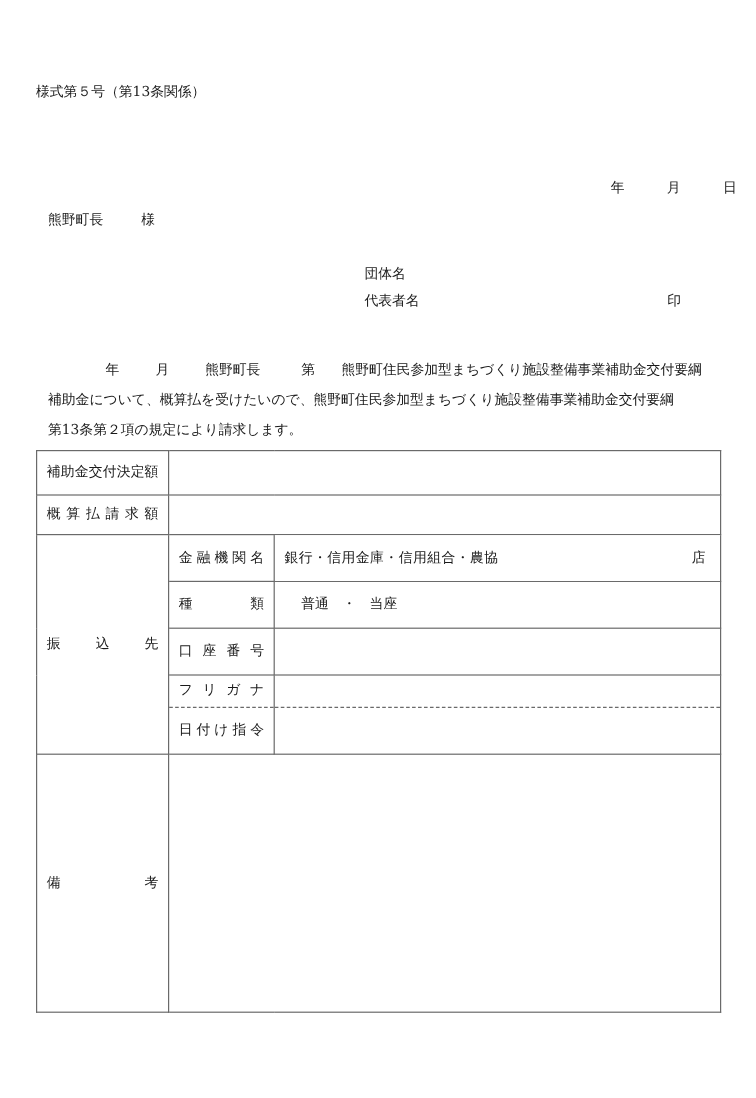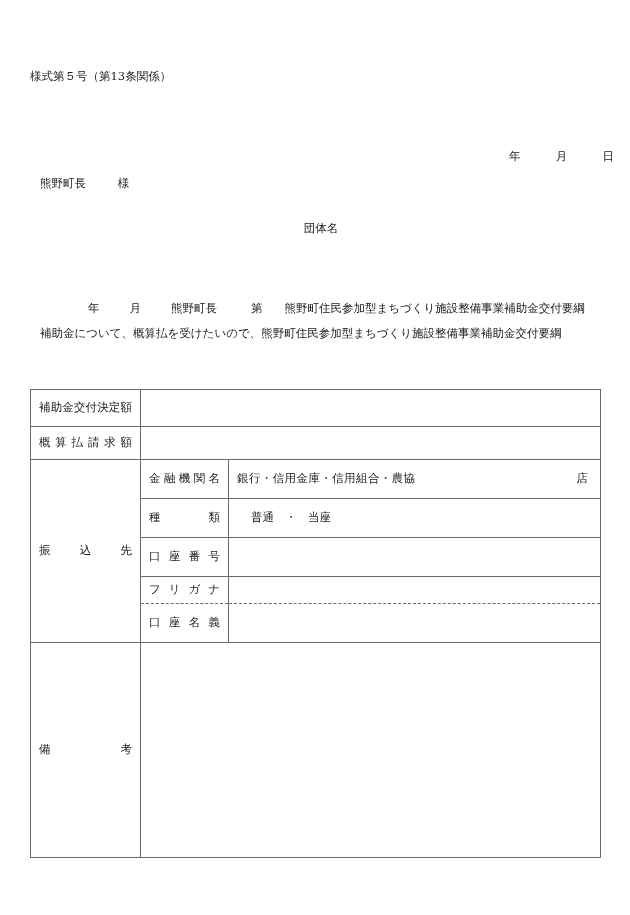--- a/index.html
+++ b/index.html
@@ -118,21 +118,20 @@
 
   
   .form-table {
     position: absolute;
     left: 30px;
     top: 375px;
     width: 570px;
     border-collapse: collapse;
     table-layout: fixed;
     font-size: 11.5px;
-    margin-top: 14px;
   }
   .form-table td {
     border: 1px solid #6a6a6a;
     padding: 0 8px;
     vertical-align: middle;
     background: #ffffff;
   }
   .lbl {
     text-align: center;
     white-space: nowrap;
@@ -210,27 +209,33 @@
   <div class="addressee">
     <span>熊野町長</span>
     <span class="sama">様</span>
   </div>
 
   <div class="applicant">
     <div class="row">
       <span class="prefix"></span>
       <span class="field-label">団体名</span>
     </div>
+    <div class="row">
+      <span class="prefix"></span>
+      <span class="field-label">代表者名</span>
+      <span class="seal">印</span>
+    </div>
   </div>
 
   <div class="body-text">
     <p>
       <span class="indent"></span><span>年</span><span class="blank-md"></span><span>月</span><span class="blank-md"></span><span>熊野町長</span><span class="blank-lg"></span><span>第</span><span class="blank-sm"></span><span>熊野町住民参加型まちづくり施設整備事業補助金交付要綱</span>
     </p>
     <p>補助金について、概算払を受けたいので、熊野町住民参加型まちづくり施設整備事業補助金交付要綱</p>
+    <p>第13条第２項の規定により請求します。</p>
   </div>
 
   <table class="form-table">
     <colgroup>
       <col style="width:110px">
       <col style="width:88px">
       <col style="width:372px">
     </colgroup>
     <tbody>
       <tr class="r-amount">
@@ -278,21 +283,21 @@
 
       <tr class="r-furigana">
         <td class="lbl dashed-bottom">
           <span class="spread">フリガナ</span>
         </td>
         <td class="cell-blank dashed-bottom"></td>
       </tr>
 
       <tr class="r-acctname">
         <td class="lbl dashed-top">
-          <span class="spread">口座名義</span>
+          <span class="spread">日付け指令</span>
         </td>
         <td class="cell-blank dashed-top"></td>
       </tr>
 
       <tr class="r-remarks">
         <td class="remarks-label">
           <span class="spread">備考</span>
         </td>
         <td class="cell-blank" colspan="2"></td>
       </tr>

